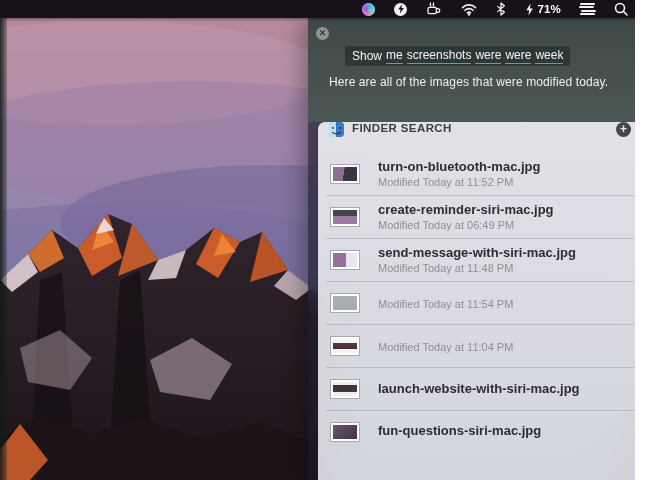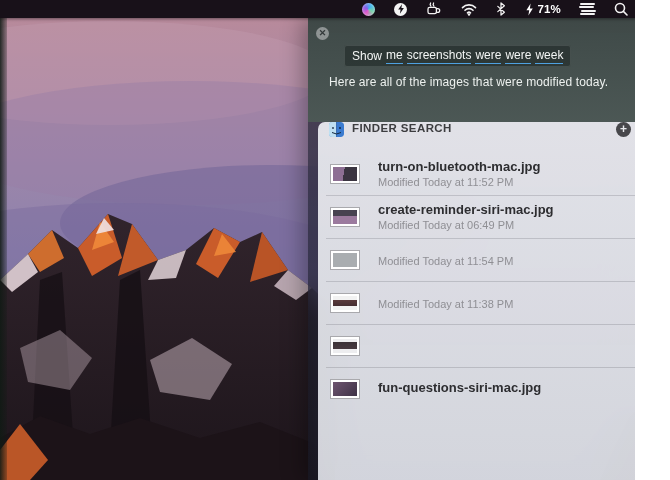--- a/index.html
+++ b/index.html
@@ -223,39 +223,49 @@
             <div class="thumb">
                 <div class="thumb-i t2"></div>
               </div>
             <div class="meta">
               <div class="fname">create-reminder-siri-mac.jpg</div>
               <div class="fmod">Modified Today at 06:49 PM</div>
             </div>
           </div>
           <div class="row">
             <div class="thumb">
+                <div class="thumb-i t3"></div>
+              </div>
+            <div class="meta">
+              <div class="fname">send-message-with-siri-mac.jpg</div>
+              <div class="fmod">Modified Today at 11:48 PM</div>
+            </div>
+          </div>
+          <div class="row">
+            <div class="thumb">
                 <div class="thumb-i t4"></div>
               </div>
             <div class="meta">
               <div class="fmod">Modified Today at 11:54 PM</div>
             </div>
           </div>
           <div class="row">
             <div class="thumb">
                 <div class="thumb-i t5"></div>
               </div>
             <div class="meta">
-              <div class="fmod">Modified Today at 11:38 PM</div>
+              <div class="fmod">Modified Today at 11:04 PM</div>
             </div>
           </div>
           <div class="row">
             <div class="thumb">
                 <div class="thumb-i t7"></div>
               </div>
             <div class="meta">
+              <div class="fname">launch-website-with-siri-mac.jpg</div>
             </div>
           </div>
           <div class="row">
             <div class="thumb">
                 <div class="thumb-i t8"></div>
               </div>
             <div class="meta">
               <div class="fname">fun-questions-siri-mac.jpg</div>
               <div class="fmod"></div>
             </div>

